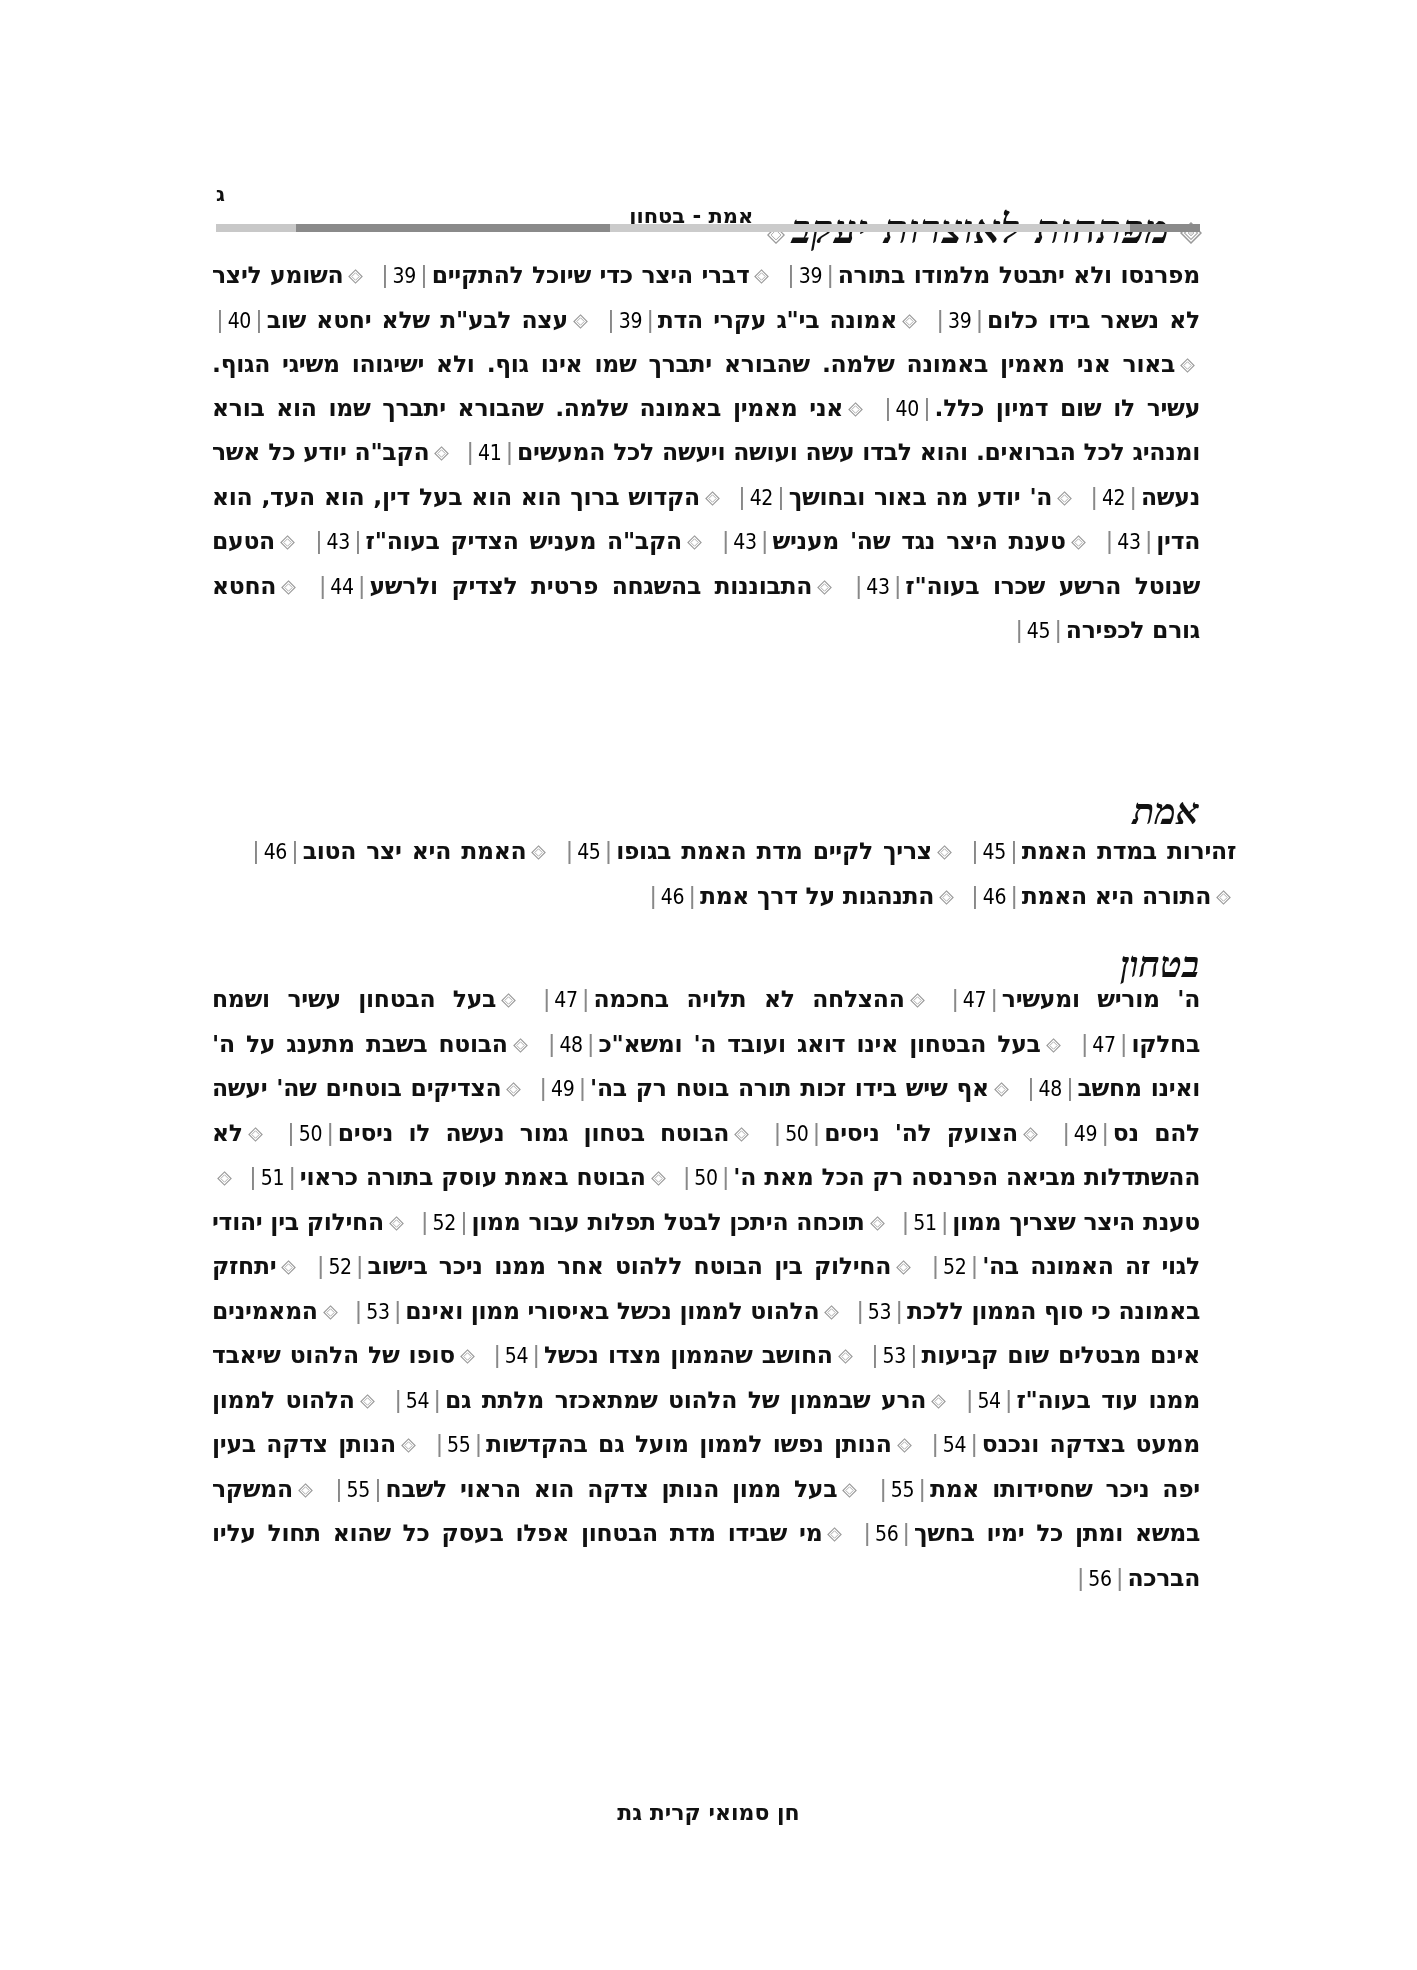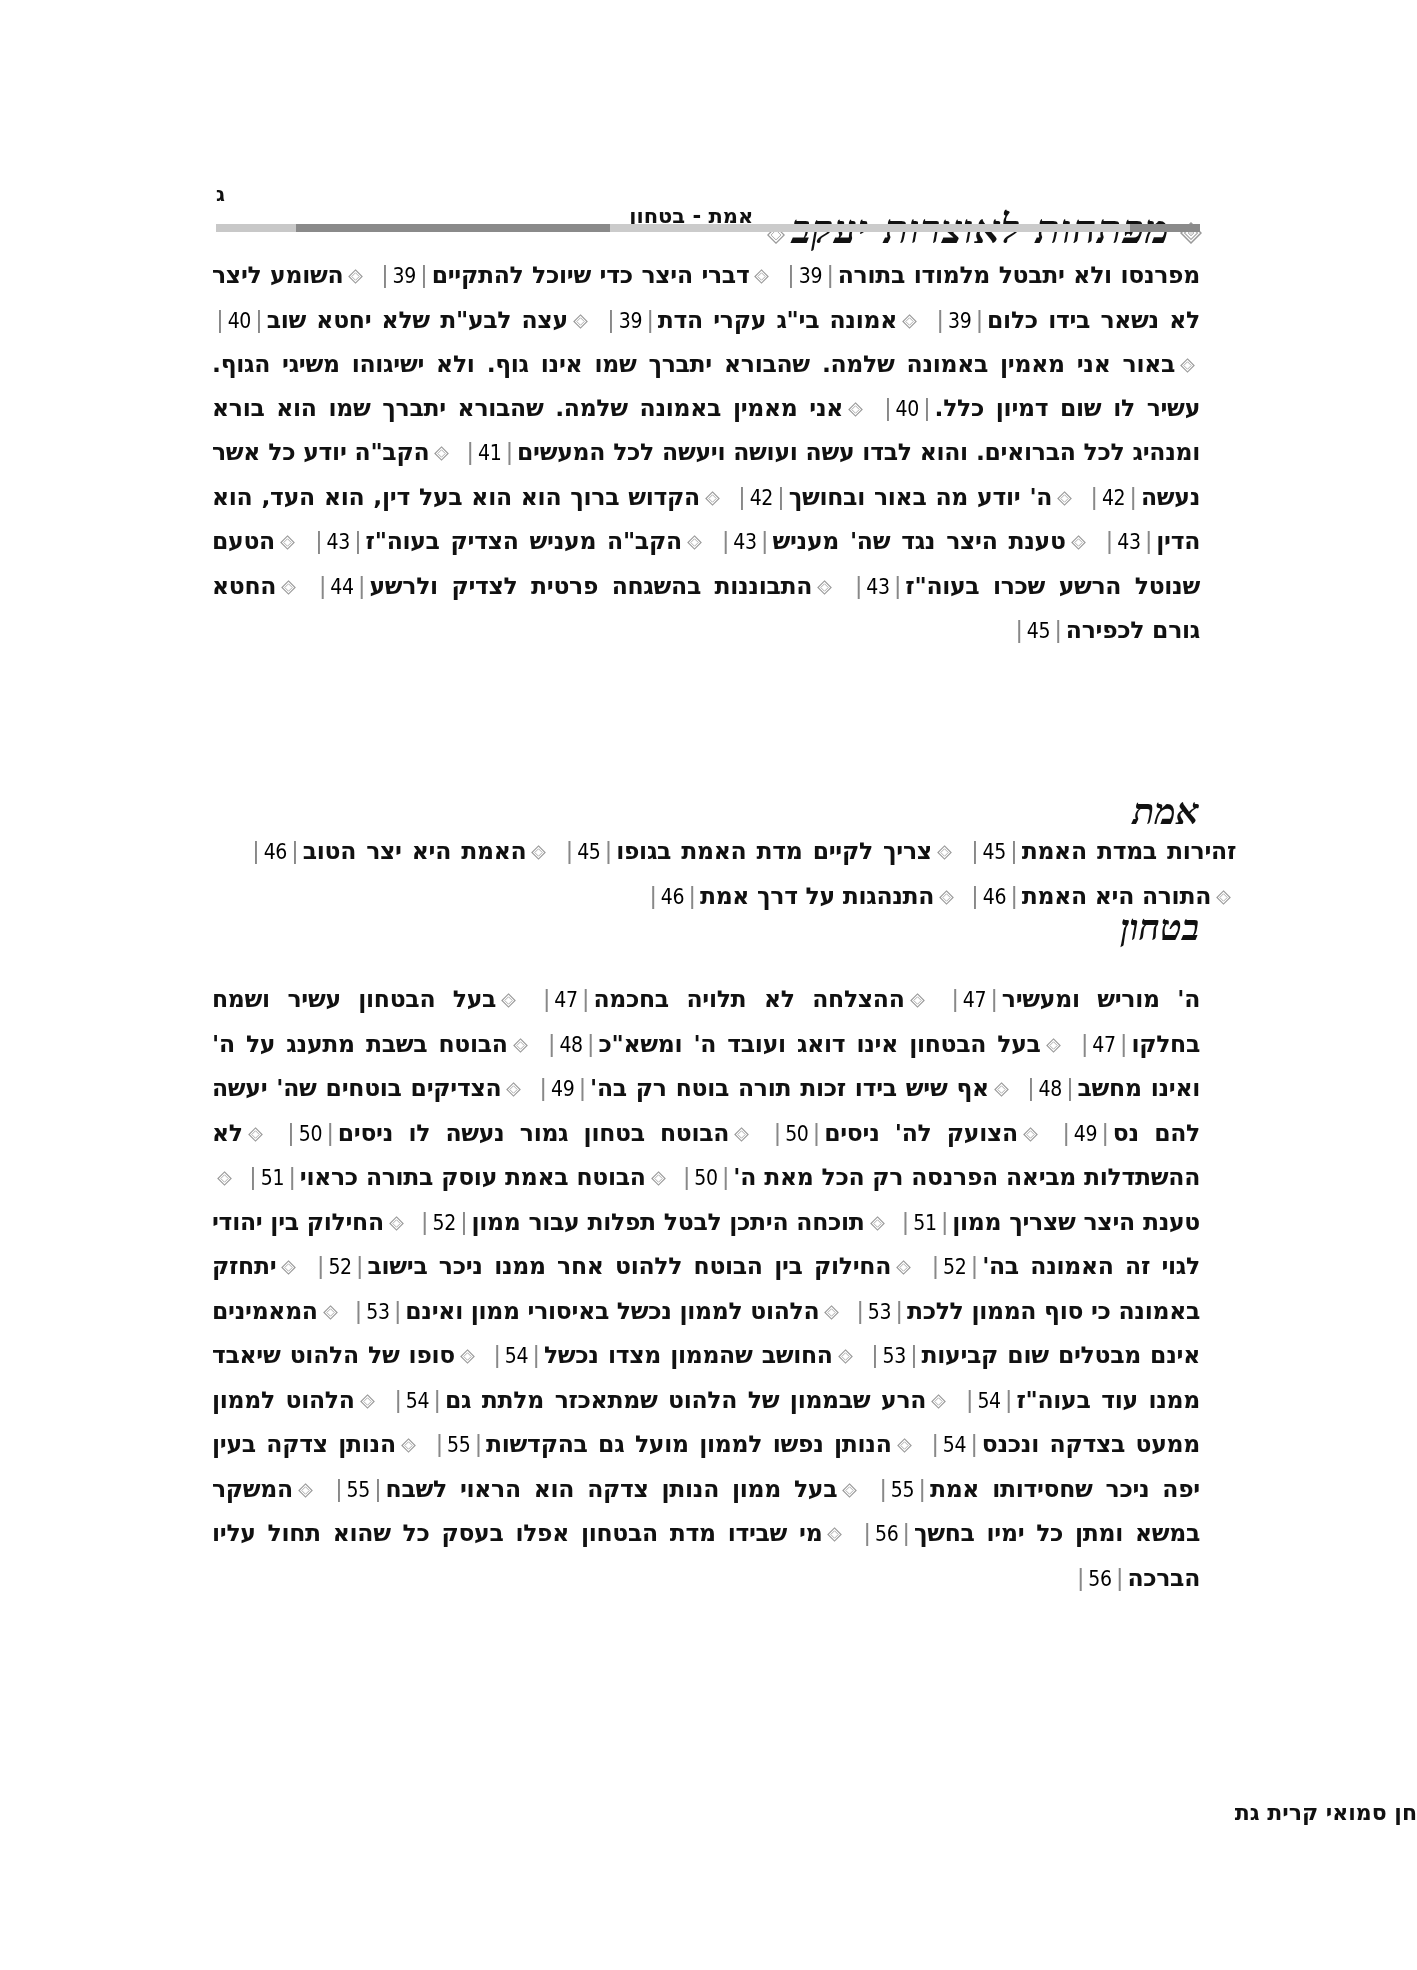--- a/index.html
+++ b/index.html
@@ -19,21 +19,21 @@
   .bar-seg { height:8px; }
 
   .body-text { position:absolute; left:212px; width:988px; direction:rtl; text-align:justify;
                font-family:"DejaVu Sans",sans-serif; font-weight:bold; font-size:23.5px; line-height:43.5px; letter-spacing:-0.3px; }
   .entry-num { color:#000000; font-weight:normal; font-family:"DejaVu Sans Condensed","DejaVu Sans",sans-serif; font-size:21px; }
   .pipe { color:#888; font-weight:normal; padding:0 4px; }
   .dia { display:inline-block; width:15px; height:15px; vertical-align:middle; margin:0 5px; }
 
   .section-title { position:absolute; right:218px; direction:rtl; font-family:"DejaVu Serif",serif; font-weight:bold; font-style:italic; font-size:36px; }
 
-  .footer { position:absolute; left:0; width:1417px; top:1800px; direction:rtl;
+  .footer { position:absolute; left:0; width:1417px; top:1800px; text-align:center; direction:rtl;
             font-family:"DejaVu Sans",sans-serif; font-weight:bold; font-size:22px; }
 </style>
 </head>
 <body>
 
 <div class="page">
 
   <div class="header">
     <div class="header-title">
       <svg class="header-diamond" viewBox="0 0 22 22">
@@ -110,21 +110,21 @@
           <polygon points="8,1 15,8 8,15 1,8" fill="none" stroke="#999" stroke-width="1.2"></polygon>
           <polygon points="8,4 12,8 8,12 4,8" fill="none" stroke="#aaa" stroke-width="1"></polygon>
         </svg><span>האמת היא יצר הטוב</span><span class="pipe">|</span><span class="entry-num">46</span><span class="pipe">|</span></span> <span><svg class="dia" viewBox="0 0 16 16">
           <polygon points="8,1 15,8 8,15 1,8" fill="none" stroke="#999" stroke-width="1.2"></polygon>
           <polygon points="8,4 12,8 8,12 4,8" fill="none" stroke="#aaa" stroke-width="1"></polygon>
         </svg><span>התורה היא האמת</span><span class="pipe">|</span><span class="entry-num">46</span><span class="pipe">|</span></span> <span><svg class="dia" viewBox="0 0 16 16">
           <polygon points="8,1 15,8 8,15 1,8" fill="none" stroke="#999" stroke-width="1.2"></polygon>
           <polygon points="8,4 12,8 8,12 4,8" fill="none" stroke="#aaa" stroke-width="1"></polygon>
         </svg><span>התנהגות על דרך אמת</span><span class="pipe">|</span><span class="entry-num">46</span><span class="pipe">|</span></span> </div>
 
-  <div class="section-title" style="top:906px;">בטחון</div>
+  <div class="section-title" style="top:943px;">בטחון</div>
   <div class="body-text" id="sec1" style="top:978px;"><span><span>ה' מוריש ומעשיר</span><span class="pipe">|</span><span class="entry-num">47</span><span class="pipe">|</span></span> <span><svg class="dia" viewBox="0 0 16 16">
           <polygon points="8,1 15,8 8,15 1,8" fill="none" stroke="#999" stroke-width="1.2"></polygon>
           <polygon points="8,4 12,8 8,12 4,8" fill="none" stroke="#aaa" stroke-width="1"></polygon>
         </svg><span>ההצלחה לא תלויה בחכמה</span><span class="pipe">|</span><span class="entry-num">47</span><span class="pipe">|</span></span> <span><svg class="dia" viewBox="0 0 16 16">
           <polygon points="8,1 15,8 8,15 1,8" fill="none" stroke="#999" stroke-width="1.2"></polygon>
           <polygon points="8,4 12,8 8,12 4,8" fill="none" stroke="#aaa" stroke-width="1"></polygon>
         </svg><span>בעל הבטחון עשיר ושמח בחלקו</span><span class="pipe">|</span><span class="entry-num">47</span><span class="pipe">|</span></span> <span><svg class="dia" viewBox="0 0 16 16">
           <polygon points="8,1 15,8 8,15 1,8" fill="none" stroke="#999" stroke-width="1.2"></polygon>
           <polygon points="8,4 12,8 8,12 4,8" fill="none" stroke="#aaa" stroke-width="1"></polygon>
         </svg><span>בעל הבטחון אינו דואג ועובד ה' ומשא"כ</span><span class="pipe">|</span><span class="entry-num">48</span><span class="pipe">|</span></span> <span><svg class="dia" viewBox="0 0 16 16">

